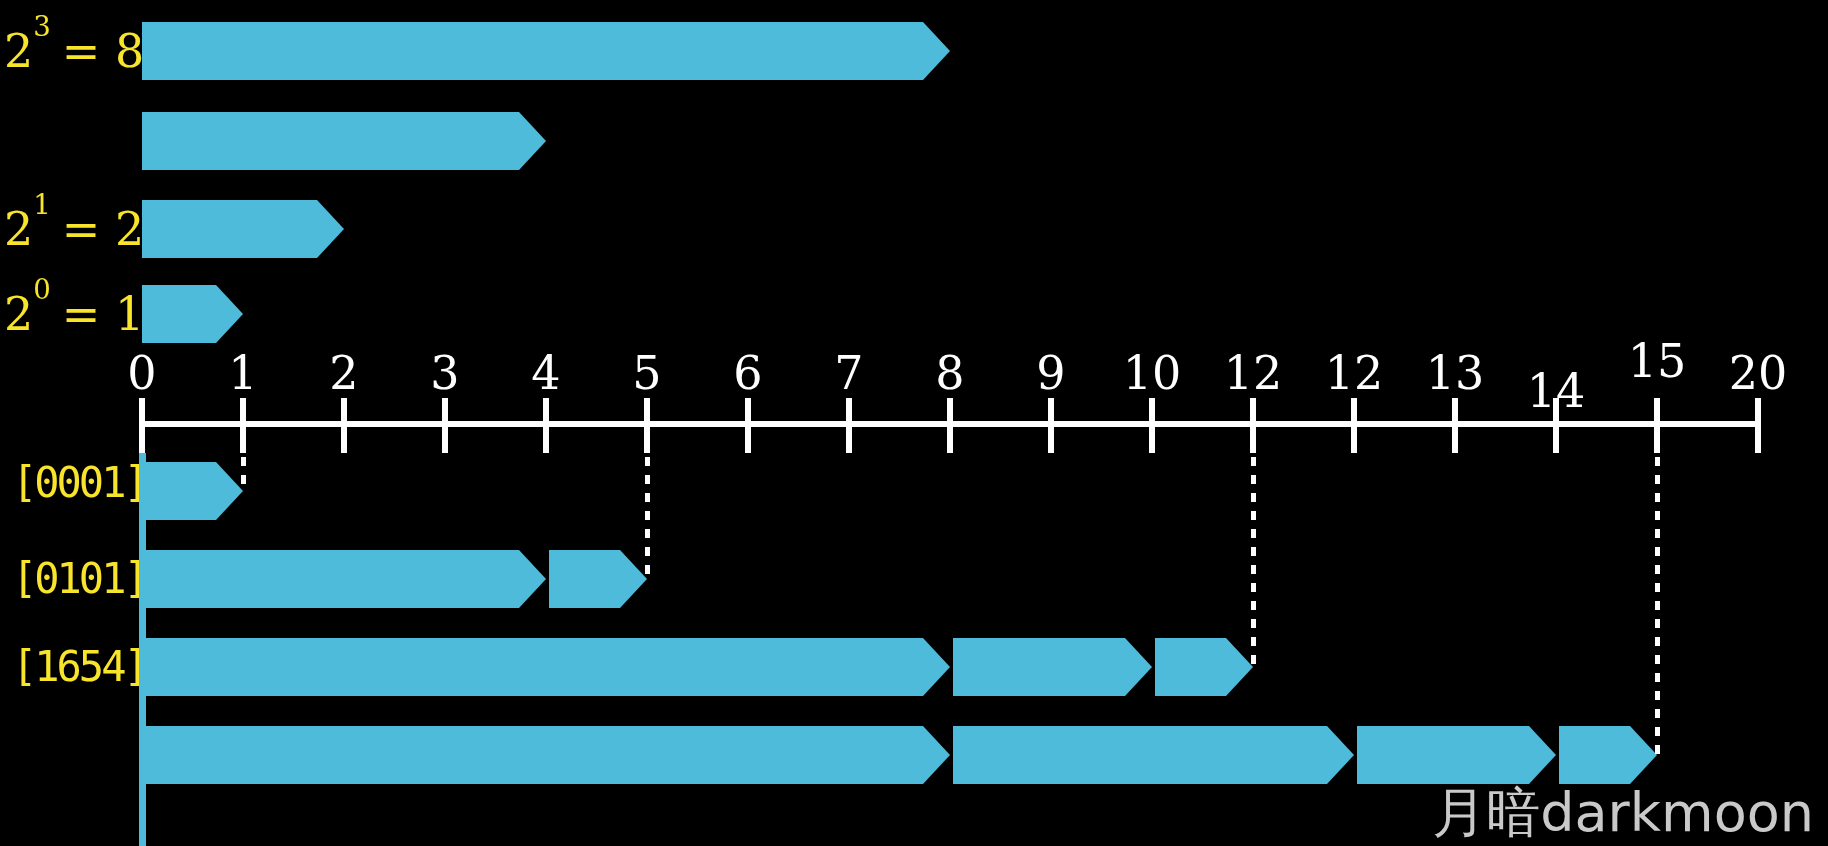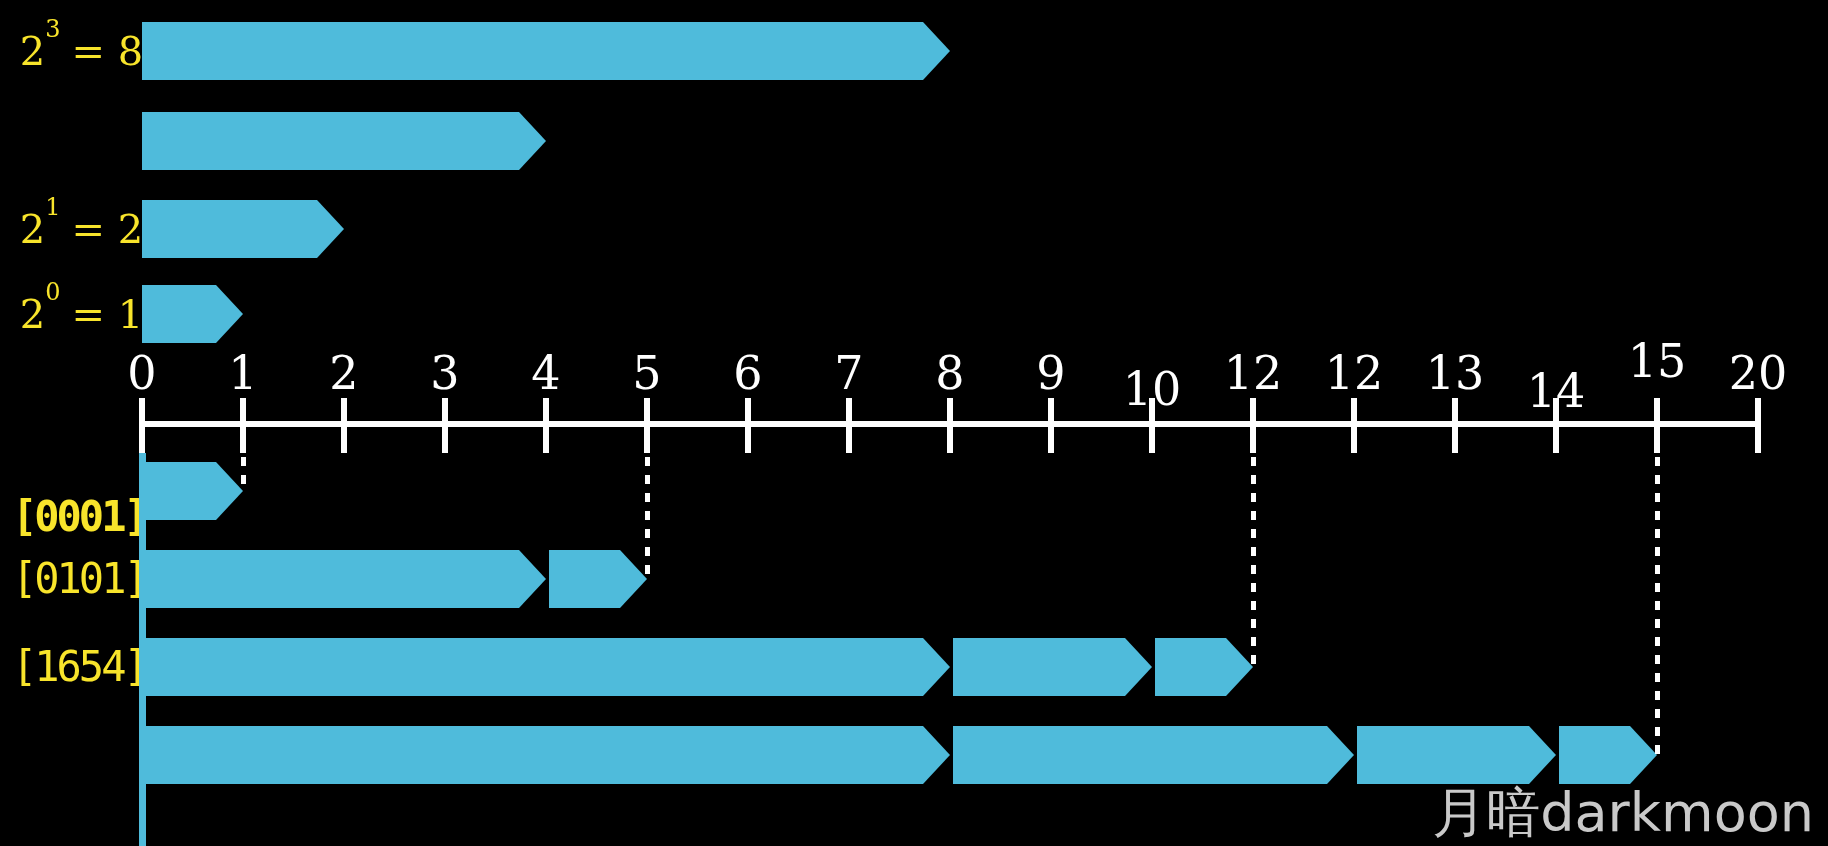--- a/index.html
+++ b/index.html
@@ -3,22 +3,22 @@
 <meta charset="utf-8">
 <style>
   html,body{margin:0;padding:0;background:#000;}
   body{width:1828px;height:846px;position:relative;overflow:hidden;
        font-family:"DejaVu Serif",serif;}
   #canvas{position:absolute;inset:0;}
 
   .seg{position:absolute;background:var(--bar,#4FBBDB);
        clip-path:polygon(0 0, calc(100% - 27px) 0, 100% 50%, calc(100% - 27px) 100%, 0 100%);}
 
-  .plabel{position:absolute;left:16px;width:131px;text-align:center;
-          color:var(--yellow,#F8E42B);font-size:40px;line-height:58px;height:58px;
+  .plabel{position:absolute;left:4px;width:131px;text-align:center;
+          color:var(--yellow,#F8E42B);font-size:46px;line-height:58px;height:58px;
           font-family:"DejaVu Serif",serif;white-space:nowrap;}
   .plabel sup{font-size:0.60em;position:relative;top:-0.55em;line-height:0;}
   .plabel .eq{margin-left:11px;}
 
   .blabel{position:absolute;left:12px;color:var(--yellow,#F8E42B);
           font-family:"DejaVu Sans Mono",monospace;font-size:42px;letter-spacing:-3px;
           line-height:58px;height:58px;white-space:nowrap;}
 
   .nl-line{position:absolute;background:#fff;height:6px;}
   .tick{position:absolute;width:6px;background:#fff;}
@@ -59,34 +59,34 @@
     <div class="tlabel" style="left: 597px; top: 350px;">5</div>
     <div class="tick" style="left: 745px; top: 398px; height: 55px;"></div>
     <div class="tlabel" style="left: 698px; top: 350px;">6</div>
     <div class="tick" style="left: 846px; top: 398px; height: 55px;"></div>
     <div class="tlabel" style="left: 799px; top: 350px;">7</div>
     <div class="tick" style="left: 947px; top: 398px; height: 55px;"></div>
     <div class="tlabel" style="left: 900px; top: 350px;">8</div>
     <div class="tick" style="left: 1048px; top: 398px; height: 55px;"></div>
     <div class="tlabel" style="left: 1001px; top: 350px;">9</div>
     <div class="tick" style="left: 1149px; top: 398px; height: 55px;"></div>
-    <div class="tlabel" style="left: 1102px; top: 350px; margin-top: 16px;">10</div>
+    <div class="tlabel" style="left: 1102px; top: 350px;">10</div>
     <div class="tick" style="left: 1250px; top: 398px; height: 55px;"></div>
     <div class="tlabel" style="left: 1203px; top: 350px;">12</div>
     <div class="tick" style="left: 1351px; top: 398px; height: 55px;"></div>
     <div class="tlabel" style="left: 1304px; top: 350px;">12</div>
     <div class="tick" style="left: 1452px; top: 398px; height: 55px;"></div>
     <div class="tlabel" style="left: 1405px; top: 350px;">13</div>
     <div class="tick" style="left: 1553px; top: 398px; height: 55px;"></div>
     <div class="tlabel" style="left: 1506px; top: 368px;">14</div>
     <div class="tick" style="left: 1654px; top: 398px; height: 55px;"></div>
     <div class="tlabel" style="left: 1607px; top: 338px;">15</div>
     <div class="tick" style="left: 1755px; top: 398px; height: 55px;"></div>
     <div class="tlabel" style="left: 1708px; top: 350px;">20</div>
-    <div class="blabel" style="top: 488px; font-weight: bold;">[0001]</div>
+    <div class="blabel" style="top: 454px;">[0001]</div>
     <div class="seg" style="left: 142px; top: 462px; width: 101px; height: 58px;"></div>
     <div class="blabel" style="top: 550px;">[0101]</div>
     <div class="seg" style="left: 142px; top: 550px; width: 404px; height: 58px;"></div>
     <div class="seg" style="left: 549px; top: 550px; width: 98px; height: 58px;"></div>
     <div class="blabel" style="top: 638px;">[1654]</div>
     <div class="seg" style="left: 142px; top: 638px; width: 808px; height: 58px;"></div>
     <div class="seg" style="left: 953px; top: 638px; width: 199px; height: 58px;"></div>
     <div class="seg" style="left: 1155px; top: 638px; width: 98px; height: 58px;"></div>
     <div class="seg" style="left: 142px; top: 726px; width: 808px; height: 58px;"></div>
     <div class="seg" style="left: 953px; top: 726px; width: 401px; height: 58px;"></div>

